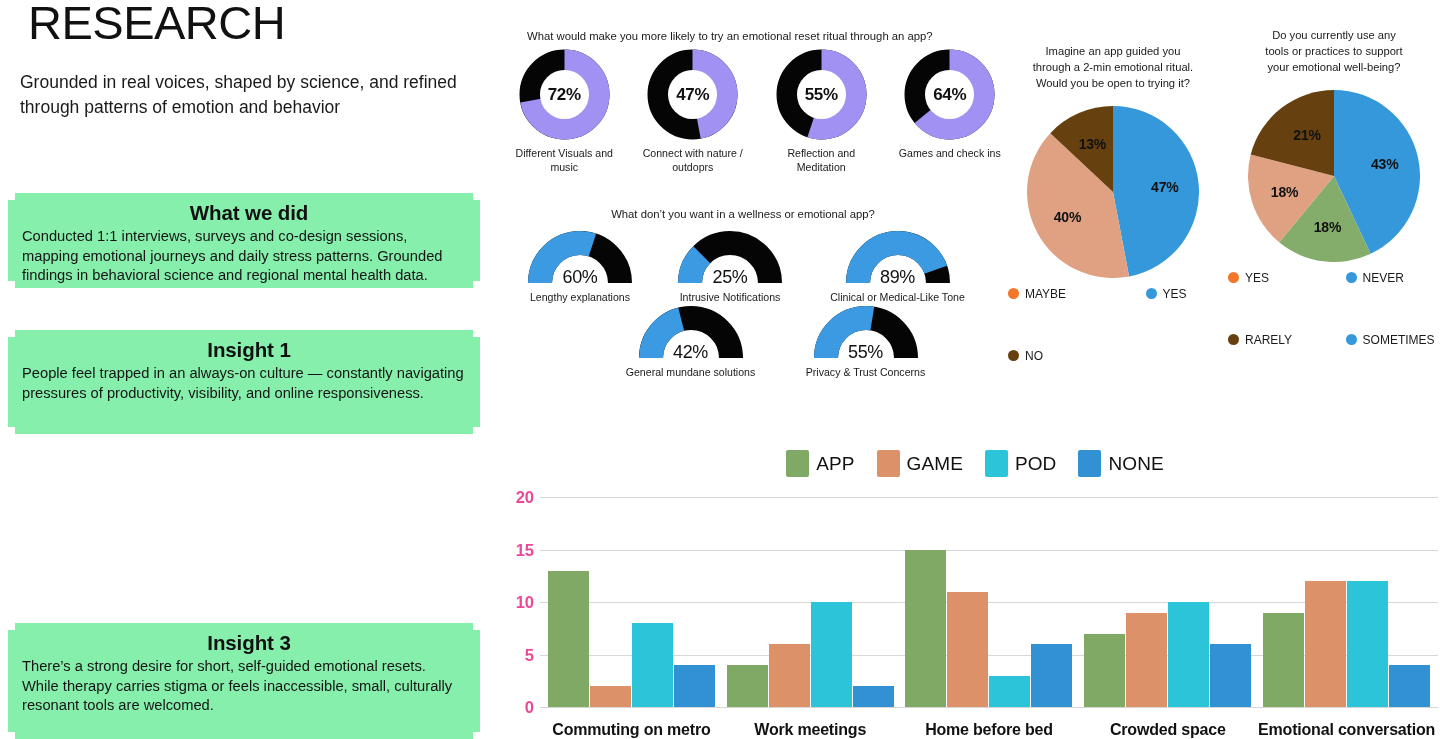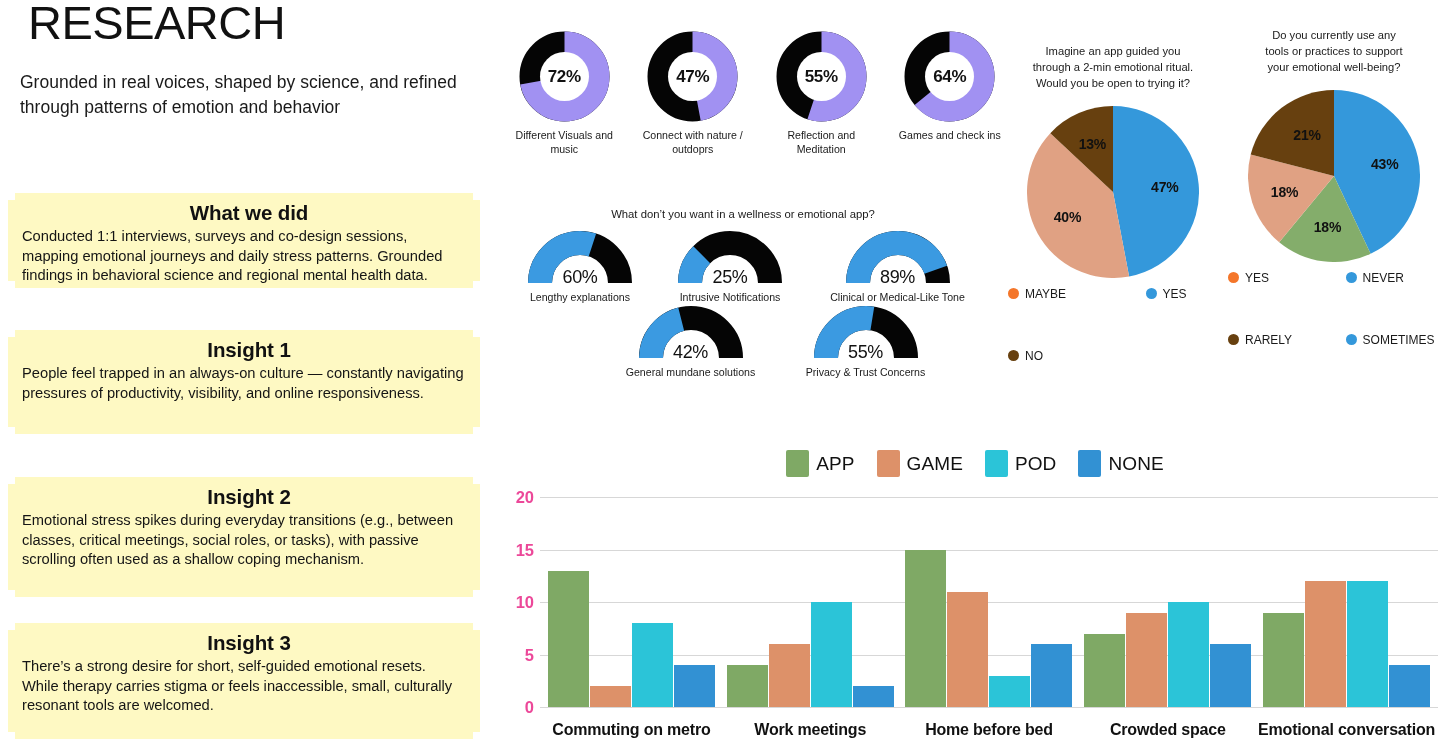--- a/index.html
+++ b/index.html
@@ -40,21 +40,21 @@
     font-size: 17.5px;
     line-height: 1.45;
     color: #1a1a1a;
     font-weight: 400;
   }
 
   .insight-card {
     position: absolute;
     left: 8px;
     width: 472px;
-    background: #fef9c3;
+    background: #86efac;
     padding: 8px 14px 12px 14px;
     
     clip-path: polygon(
       0 7px, 7px 7px, 7px 0,
       calc(100% - 7px) 0, calc(100% - 7px) 7px, 100% 7px,
       100% calc(100% - 7px), calc(100% - 7px) calc(100% - 7px), calc(100% - 7px) 100%,
       7px 100%, 7px calc(100% - 7px), 0 calc(100% - 7px)
     );
   }
   .insight-head {
@@ -198,31 +198,28 @@
     <div id="subtitle">Grounded in real voices, shaped by science, and refined through patterns of emotion and behavior</div>
 
     <div class="insight-card" id="card-0">
       <div class="insight-head">What we did</div>
       <div class="insight-body">Conducted 1:1 interviews, surveys and co-design sessions, mapping  emotional journeys and daily stress patterns. Grounded findings in behavioral science and regional mental health data.</div>
     </div>
     <div class="insight-card" id="card-1">
       <div class="insight-head">Insight 1</div>
       <div class="insight-body">People feel trapped in an always-on culture — constantly navigating pressures of productivity, visibility, and online responsiveness.</div>
     </div>
-    <div class="insight-card" id="card-2">
-      <div class="insight-head">Insight 2</div>
-      <div class="insight-body">Emotional stress spikes during everyday transitions (e.g., between classes,  critical meetings,  social roles, or tasks), with passive scrolling often used as a shallow coping mechanism.</div>
-    </div>
     <div class="insight-card" id="card-3">
       <div class="insight-head">Insight 3</div>
       <div class="insight-body">There’s a strong desire for short, self-guided emotional resets. While therapy carries stigma or feels inaccessible, small, culturally resonant tools are welcomed.</div>
     </div>
   </div>
 
   <div id="donut-section">
+    <div id="donut-q">What would make you more likely to try an emotional reset ritual through an app?</div>
     <div id="donut-row">
         <div class="donut-item">
           <div class="donut-ring"><svg width="93" height="93" viewBox="0 0 93 93">
               <circle cx="46.5" cy="46.5" r="33" fill="none" stroke="#050505" stroke-width="24"></circle>
               <circle cx="46.5" cy="46.5" r="33" fill="none" stroke="#a191f2" stroke-width="24" stroke-dasharray="149.28848289858698 207.34511513692635" transform="rotate(-90 46.5 46.5)"></circle>
             </svg><div class="hole">72%</div></div>
           <div class="donut-label">Different Visuals and music</div>
         </div>
         <div class="donut-item">
           <div class="donut-ring"><svg width="93" height="93" viewBox="0 0 93 93">

